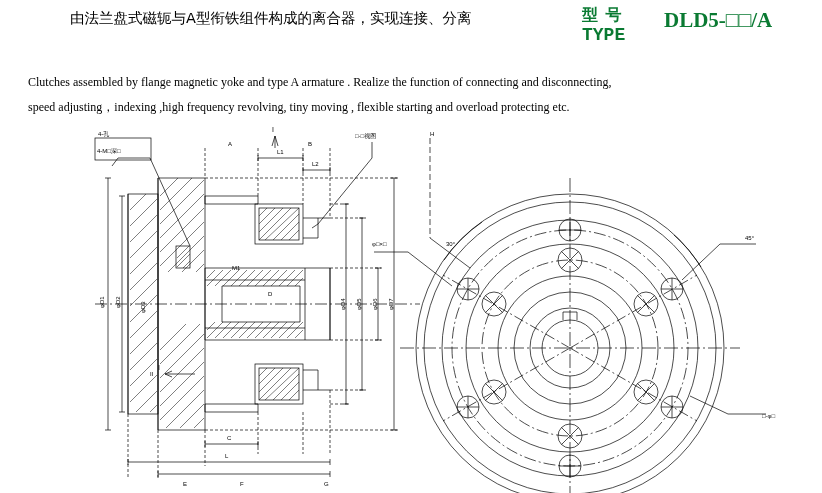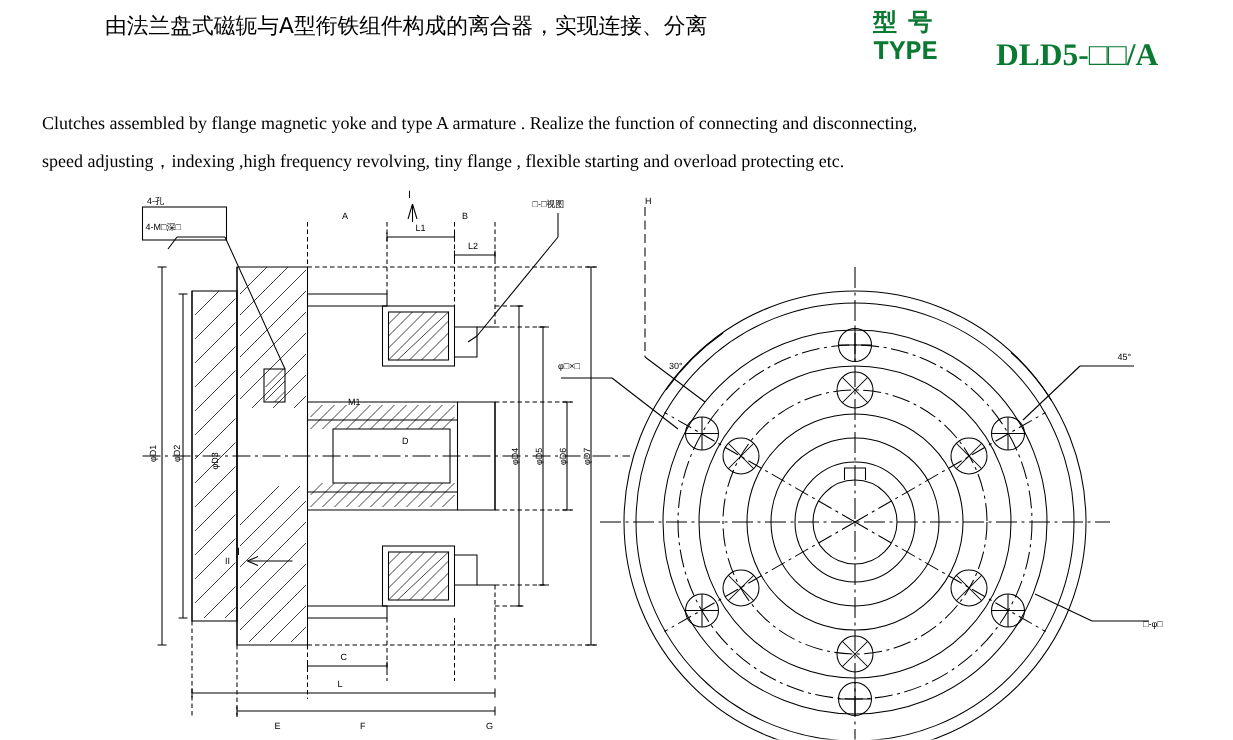--- a/index.html
+++ b/index.html
@@ -56,21 +56,21 @@
     letter-spacing: 1px;
   }
   .type-label .t2 {
     font-family: Liberation Mono, monospace;
     font-size: 18px;
     letter-spacing: 0;
   }
   .type-code {
     position: absolute;
     left: 664px;
-    top: 24px;
+    top: 8px;
     color: #0a7a32;
     font-family: "Liberation Serif", serif;
     font-weight: bold;
     font-size: 21px;
     white-space: nowrap;
   }
   .en-line {
     position: absolute;
     left: 28px;
     font-family: Liberation Serif, serif;
@@ -110,21 +110,21 @@
 
   <div class="cn-para">由法兰盘式磁轭与A型衔铁组件构成的离合器，实现连接、分离</div>
 
   <div class="type-label">
     <div>型 号</div>
     <div class="t2">TYPE</div>
   </div>
   <div class="type-code">DLD5-□□/A</div>
 
   <div class="en-line en-1">Clutches assembled by flange magnetic yoke and type A armature . Realize the function of connecting and disconnecting,</div>
-  <div class="en-line en-2">speed adjusting，indexing ,high frequency revolving, tiny flange , flexible starting and overload protecting etc.</div>
+  <div class="en-line en-2">speed adjusting，indexing ,high frequency revolving, tiny moving , flexible starting and overload protecting etc.</div>
 
   <div id="drawing">
     <svg width="822" height="375" viewBox="0 0 822 375" xmlns="http://www.w3.org/2000/svg">
       <g fill="none" stroke="#000" stroke-width="0.7" shape-rendering="geometricPrecision">
 
         <rect x="128" y="76" width="30" height="220" stroke="#000"></rect>
 
         <line x1="128" y1="76" x2="128" y2="296"></line>
         <line x1="158" y1="60" x2="158" y2="312"></line>
 

